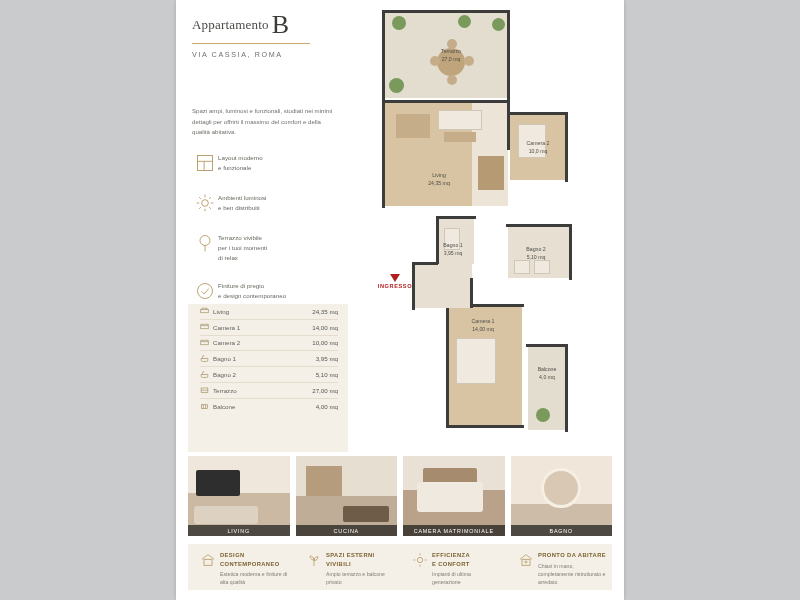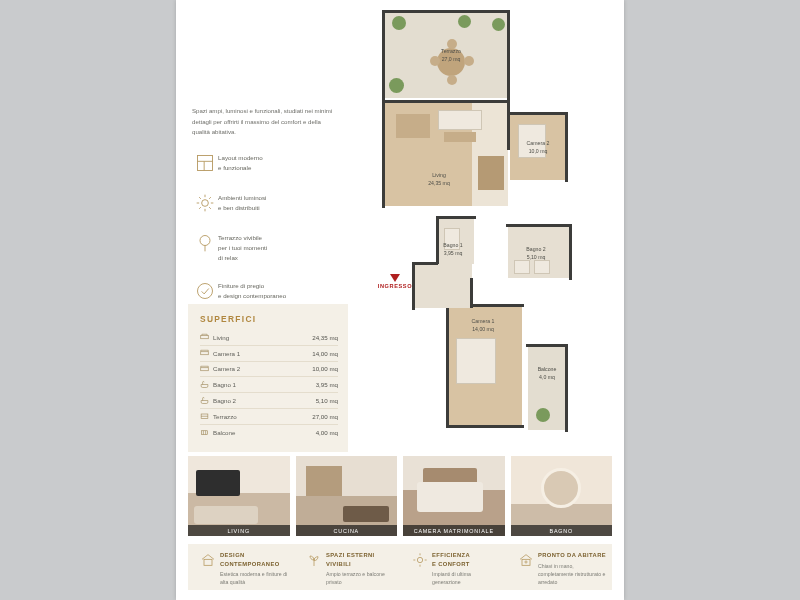--- a/index.html
+++ b/index.html
@@ -73,20 +73,25 @@
   .furn2{position:absolute;background:#efe9df;border:.6px solid #cfc6b5;}
   .ingresso{position:absolute;left:6px;top:268px;width:74px;text-align:center;}
   .ingresso .tri{width:0;height:0;border-left:5px solid transparent;border-right:5px solid transparent;border-top:8px solid #b02020;margin:0 auto 1px auto;}
   .ingresso .tx{font-size:5.6px;font-weight:bold;letter-spacing:.6px;color:#b02020;}
 </style>
 </head>
 <body>
 
 <div class="sheet">
 
+  <div class="hdr">
+    <div class="hdr-title"><span>Appartamento</span><span class="big">B</span></div>
+    <div class="hdr-rule"></div>
+    <div class="hdr-sub">VIA CASSIA, ROMA</div>
+  </div>
 
   <div class="blurb">Spazi ampi, luminosi e funzionali, studiati nei minimi dettagli per offrirti il massimo del comfort e della qualità abitativa.</div>
 
   <div class="feats">
 
     <div class="feat">
       <div class="ic">
         <svg class="ico" width="20" height="20" viewBox="0 0 24 24" fill="none" stroke="#b79a62" stroke-width="1.1">
           <rect x="3" y="3" width="18" height="18"></rect>
             <line x1="3" y1="10" x2="21" y2="10"></line>
@@ -142,21 +147,20 @@
       </div>
       <div class="tx">
         <div>Finiture di pregio</div>
         <div>e design contemporaneo</div>
       </div>
     </div>
 
   </div>
 
   <div class="surf">
-    <h3>SUPERFICI</h3>
     <table>
       <tbody>
         <tr>
           <td class="ic"><svg width="9" height="9" viewBox="0 0 24 24" fill="none" stroke="#9b8455" stroke-width="1.6">
                 <rect x="2" y="9" width="20" height="9"></rect>
                 <path d="M5 9V6h14v3"></path>
               </svg></td>
           <td>Living</td>
           <td class="val">24,35 mq</td>
         </tr>

